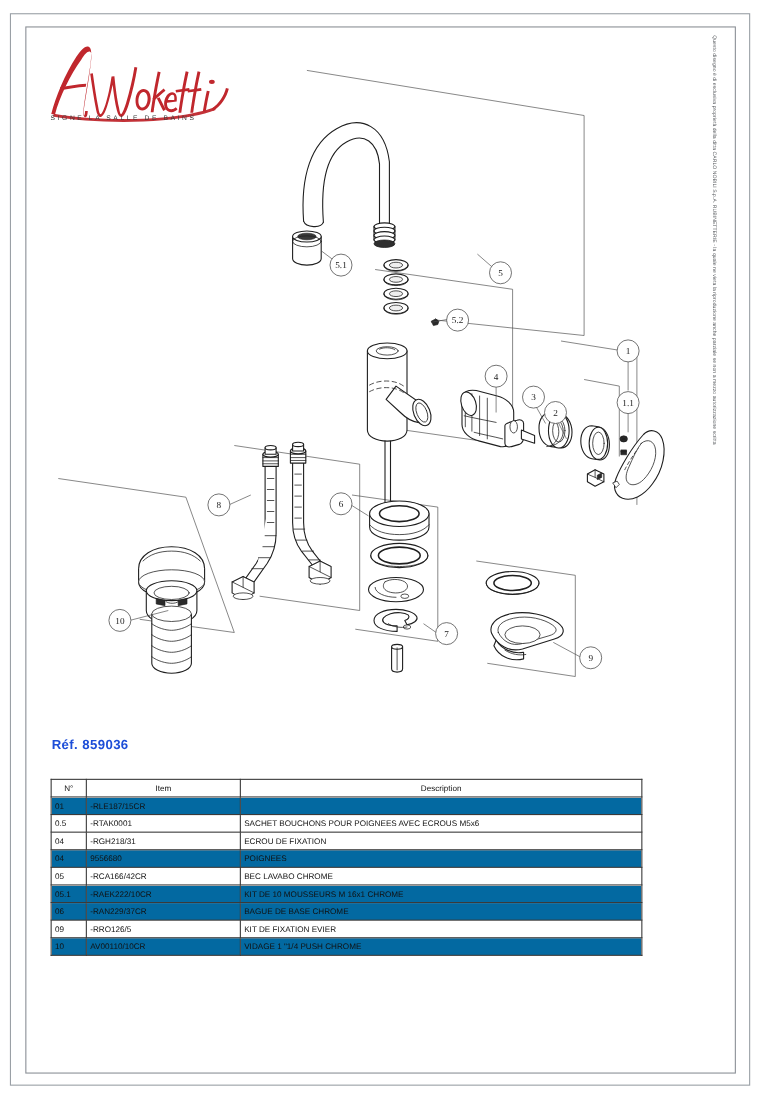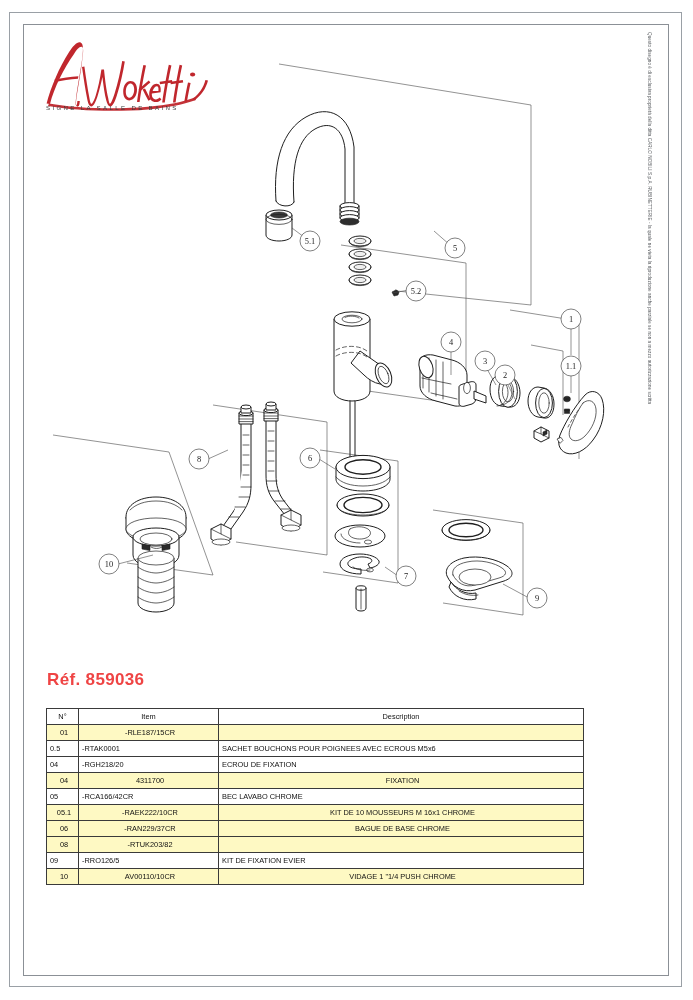--- a/index.html
+++ b/index.html
@@ -37,42 +37,42 @@
     font-size:4.6px;letter-spacing:.06px;color:#55585c;
     white-space:nowrap;line-height:12px;
     font-family:"Liberation Sans",sans-serif;
   }
   
   #drawing{position:absolute;left:23px;top:24px;width:675px;height:620px;margin-top:31px;}
   #drawing svg{display:block;}
   
   #ref-title{
     position:absolute;left:47px;top:670px;
-    font-size:17px;font-weight:bold;letter-spacing:.35px;color:#ef4444;
+    font-size:12px;font-weight:bold;letter-spacing:.35px;color:#1d4ed8;
   }
   
   #parts-table{
     position:absolute;left:46px;top:708px;width:537px;
     border-collapse:collapse;table-layout:fixed;
   }
   #parts-table col.c-num{width:32px;}
   #parts-table col.c-item{width:140px;}
   #parts-table col.c-desc{width:365px;}
   #parts-table th,#parts-table td{
     border:1px solid #3a3a3a;
     height:15px;
     font-size:7.4px;
     padding:0 0 0 3px;
     color:#111;
     font-weight:normal;
     vertical-align:middle;
     overflow:hidden;white-space:nowrap;
   }
   #parts-table th{text-align:center;padding-left:0;background:#fff;}
-  #parts-table tr.shade td{background:#fef9c3;text-align:center;}
+  #parts-table tr.shade td{background:#0369a1;}
   #parts-table tr.plain td{background:#ffffff;}
 </style>
 </head>
 <body>
 
 <div id="sheet">
 
   <div id="frame-outer"></div>
   <div id="frame-inner"></div>
 
@@ -496,48 +496,43 @@
           <td>-RLE187/15CR</td>
           <td></td>
         </tr>
         <tr class="plain">
           <td>0.5</td>
           <td>-RTAK0001</td>
           <td>SACHET BOUCHONS POUR POIGNEES AVEC ECROUS M5x6</td>
         </tr>
         <tr class="plain">
           <td>04</td>
-          <td>-RGH218/20</td>
+          <td>-RGH218/31</td>
           <td>ECROU DE FIXATION</td>
         </tr>
         <tr class="shade">
           <td>04</td>
-          <td>4311700</td>
-          <td>FIXATION</td>
+          <td>9556680</td>
+          <td>POIGNEES</td>
         </tr>
         <tr class="plain">
           <td>05</td>
           <td>-RCA166/42CR</td>
           <td>BEC LAVABO CHROME</td>
         </tr>
         <tr class="shade">
           <td>05.1</td>
           <td>-RAEK222/10CR</td>
           <td>KIT DE  10 MOUSSEURS  M 16x1 CHROME</td>
         </tr>
         <tr class="shade">
           <td>06</td>
           <td>-RAN229/37CR</td>
           <td>BAGUE  DE BASE CHROME</td>
         </tr>
-        <tr class="shade">
-          <td>08</td>
-          <td>-RTUK203/82</td>
-          <td></td>
-        </tr>
         <tr class="plain">
           <td>09</td>
           <td>-RRO126/5</td>
           <td>KIT DE  FIXATION EVIER</td>
         </tr>
         <tr class="shade">
           <td>10</td>
           <td>AV00110/10CR</td>
           <td>VIDAGE  1 "1/4  PUSH CHROME</td>
         </tr>

